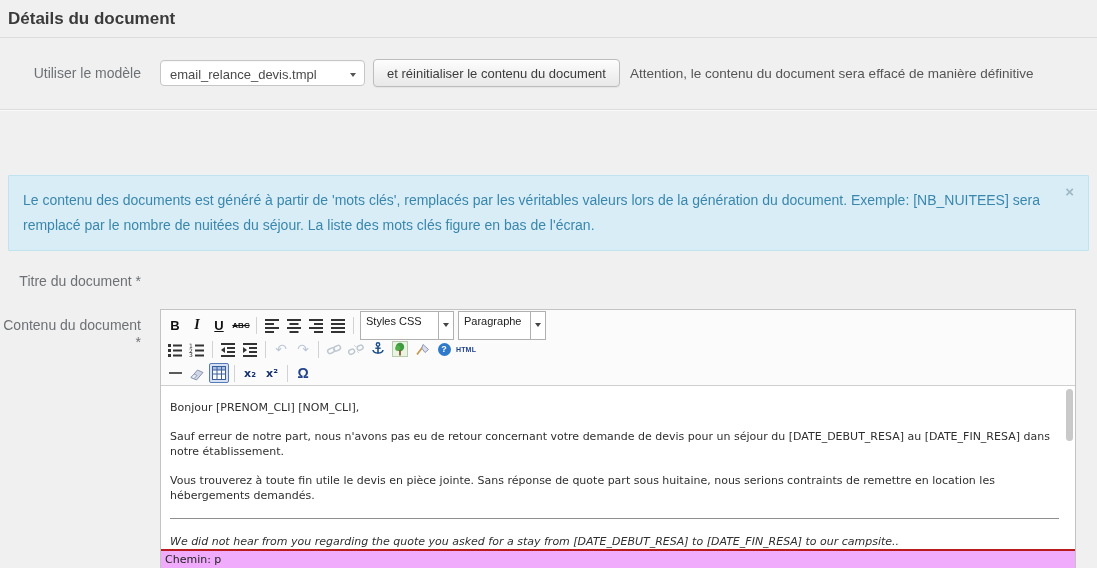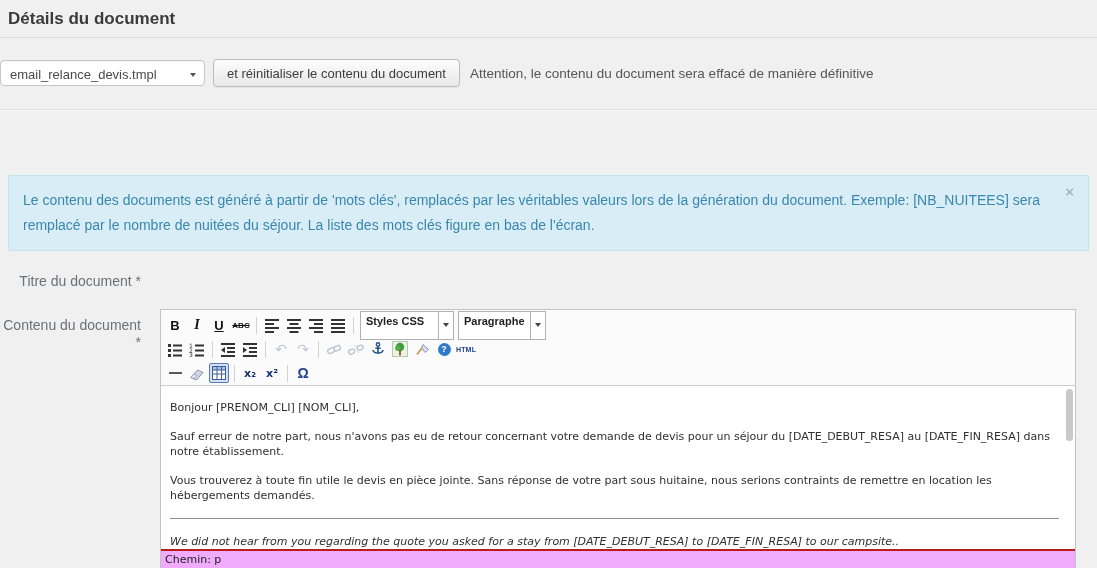--- a/index.html
+++ b/index.html
@@ -106,21 +106,21 @@
   .g-undo   { font-size:14px; color:#6f87ab; }
   .g-hr     { width:13px; height:0; border-top:2px solid #5a5a5a; }
   .g-subsup { font-size:11px; font-weight:bold; color:#16316e; font-family:"DejaVu Sans", sans-serif; }
   .g-omega  { font-size:14px; font-weight:bold; color:#23448c; }
   .g-html   { font-size:7px; font-weight:bold; color:#1d3f8f; letter-spacing:.2px; }
   .g-help {
     width:13px; height:13px; border-radius:50%;
     background:#2f7ac8; color:#fff; font-size:9px; font-weight:bold;
     display:flex; align-items:center; justify-content:center;
   }
-  .tb-combo { display:flex; height:29px; margin:0 2px; flex:none;font-weight:bold; }
+  .tb-combo { display:flex; height:29px; margin:0 2px; flex:none; }
   .tb-combo .txt {
     background:#fff; border:1px solid #b0b0b0; border-right:none;
     font-size:11px; color:#222; padding:3px 5px 0 5px;
     white-space:nowrap; overflow:hidden;
   }
   .tb-combo .arr {
     width:16px; background:#fff; border:1px solid #b0b0b0;
     display:flex; align-items:center; justify-content:center;
   }
   .tb-combo .arr i {
@@ -156,20 +156,21 @@
     font-family:"DejaVu Sans", sans-serif;
   }
   svg { display:block; }
 </style>
 </head>
 <body>
 
 <div class="page-title">Détails du document</div>
 
 <div class="form-row row-template">
+  <div class="form-label">Utiliser le modèle</div>
   <div class="tpl-select">
     <span>email_relance_devis.tmpl</span>
     <span class="caret"></span>
   </div>
   <button class="reset-btn">et réinitialiser le contenu du document</button>
   <div class="reset-warning">Attention, le contenu du document sera effacé de manière définitive</div>
 </div>
 
 <div class="section-divider"></div>
 
@@ -374,21 +375,21 @@
         <div class="tb-sep"></div>
         <div class="tb-btn">
             <span class="g-omega">Ω</span>
           </div>
       </div>
     </div>
 
     <div class="edit-area">
       <p>Bonjour [PRENOM_CLI] [NOM_CLI],</p>
       <p>Sauf erreur de notre part, nous n'avons pas eu de retour concernant votre demande de devis pour un séjour du [DATE_DEBUT_RESA] au [DATE_FIN_RESA] dans notre établissement.</p>
-      <p>Vous trouverez à toute fin utile le devis en pièce jointe. Sans réponse de votre part sous huitaine, nous serions contraints de remettre en location les hébergements demandés.</p>
+      <p>Vous trouverez à toute fin utile le devis en pièce jointe. Sans réponse de quote part sous huitaine, nous serions contraints de remettre en location les hébergements demandés.</p>
       <hr>
       <p class="en">We did not hear from you regarding the quote you asked for a stay from [DATE_DEBUT_RESA] to [DATE_FIN_RESA] to our campsite..</p>
 
       <div class="scroll-thumb"></div>
     </div>
 
     <div class="status-bar">Chemin: p</div>
   </div>
 </div>
 

